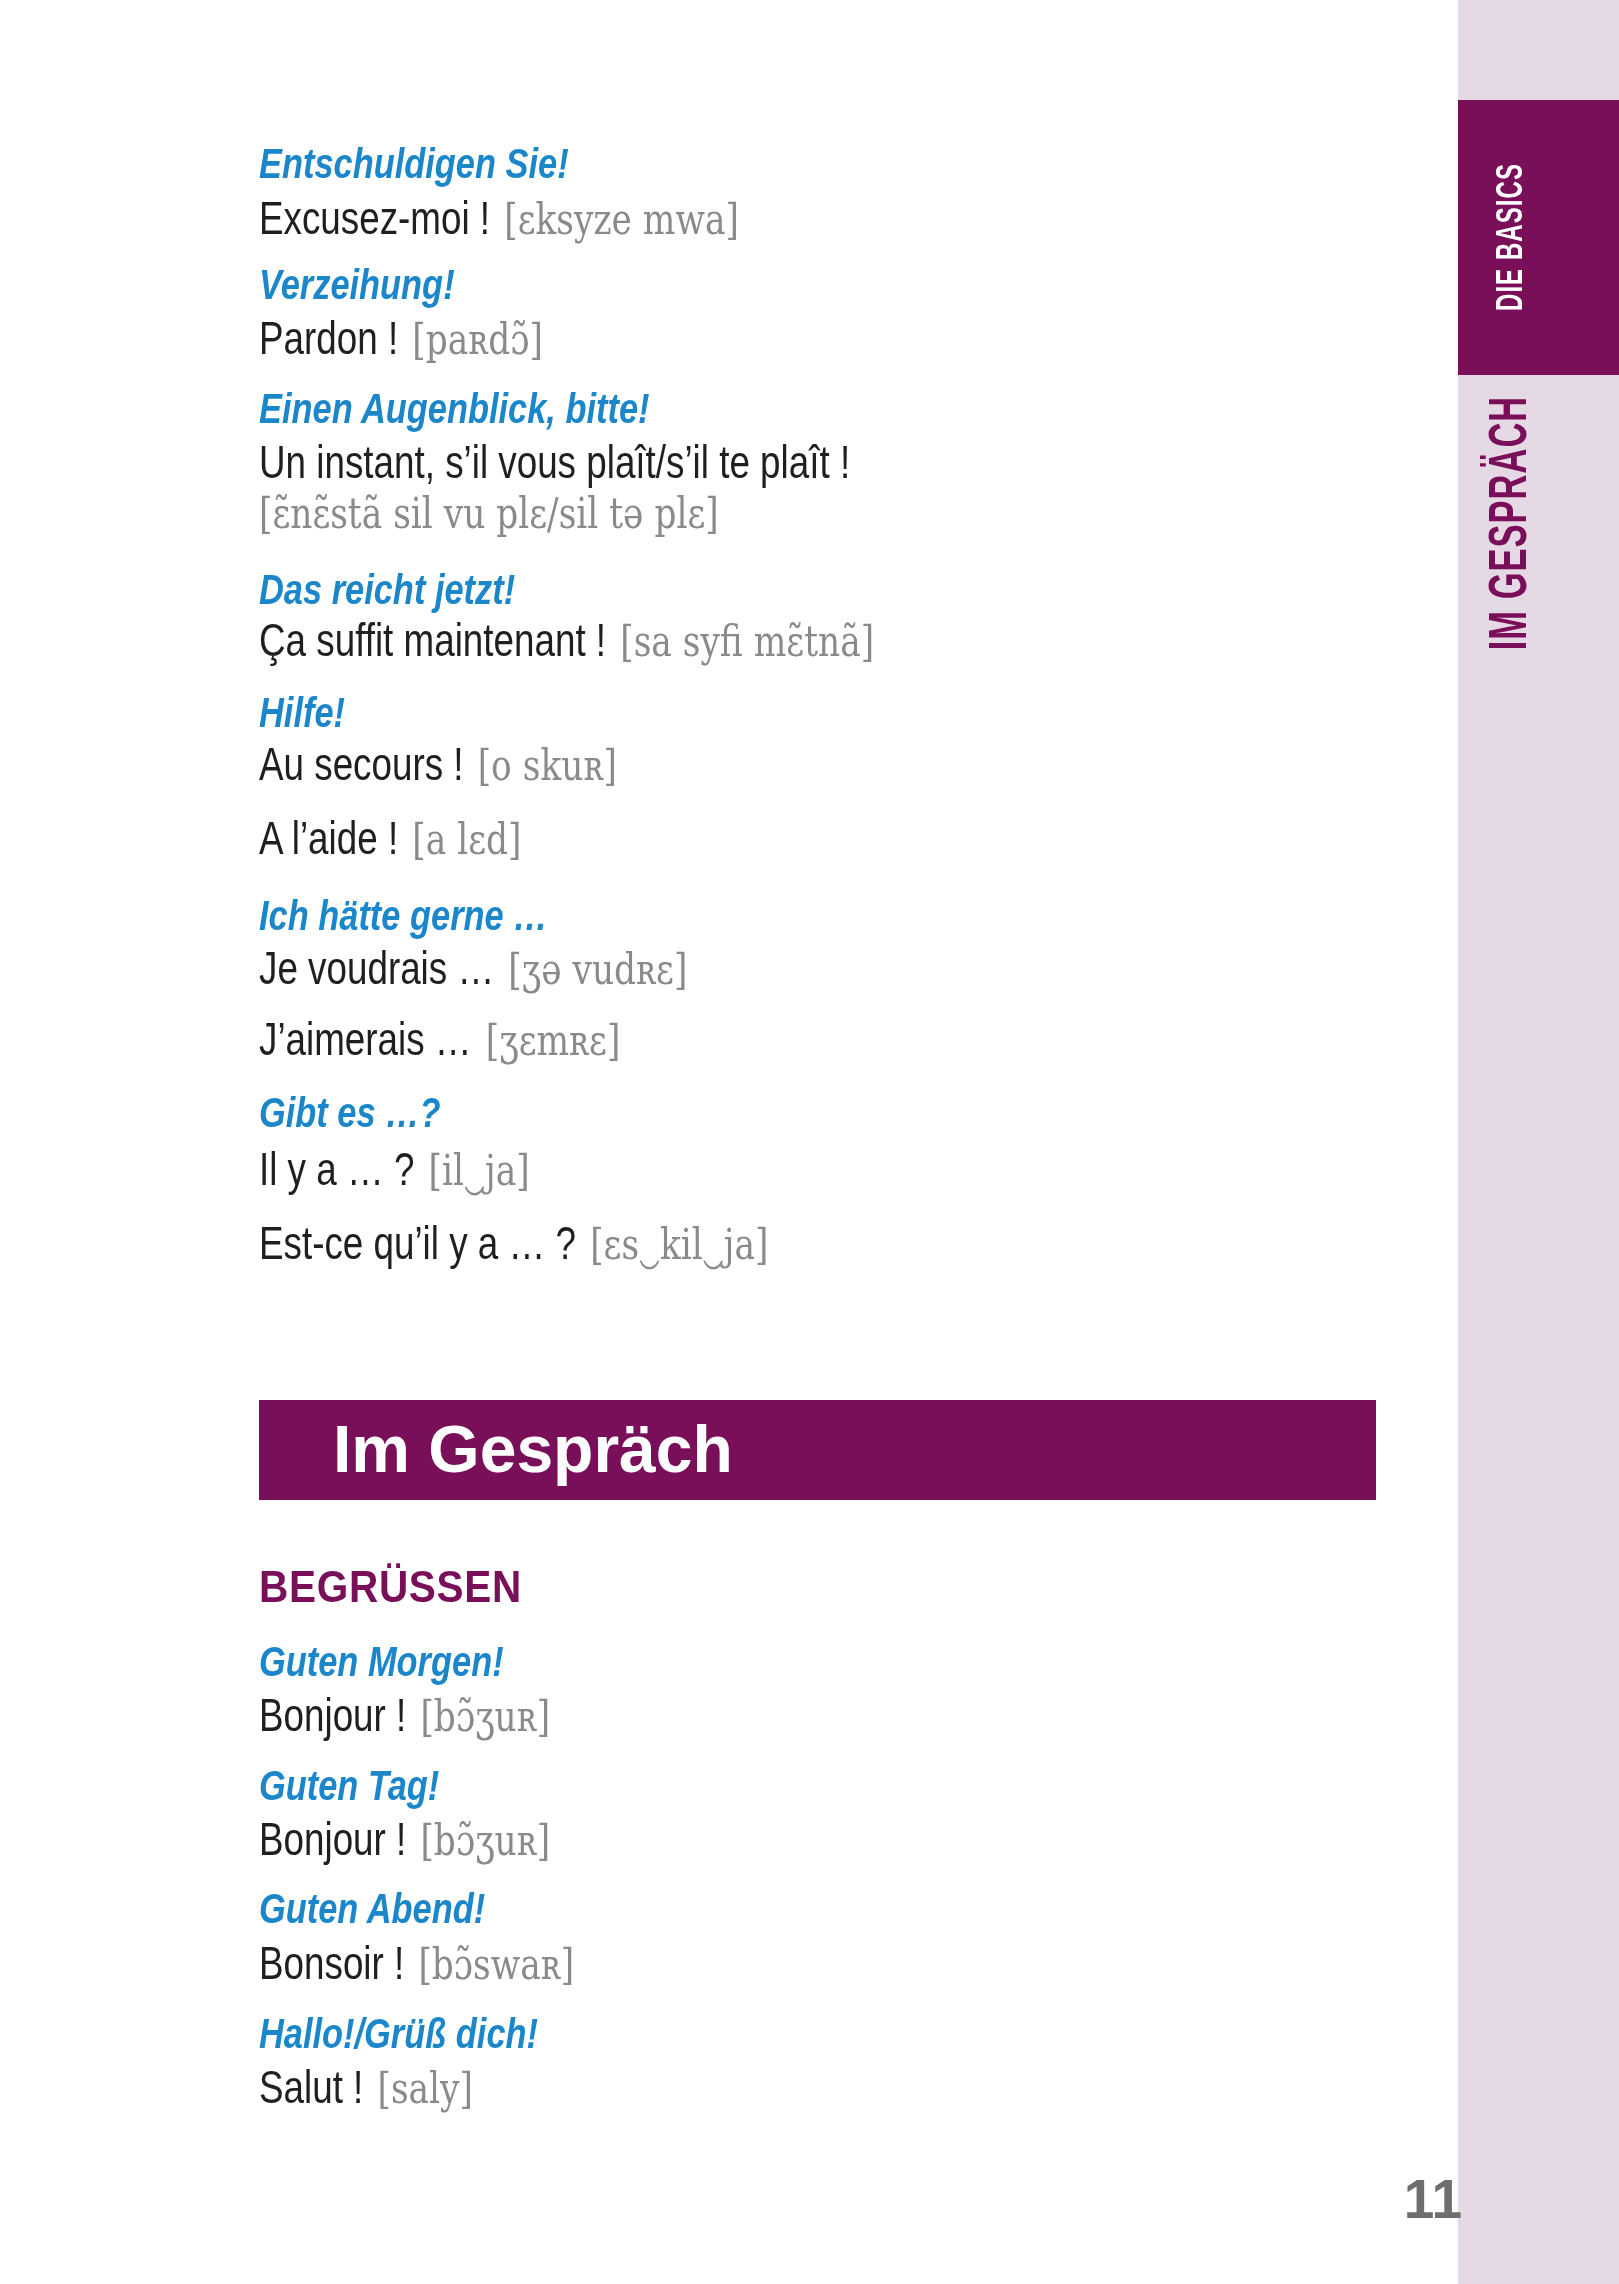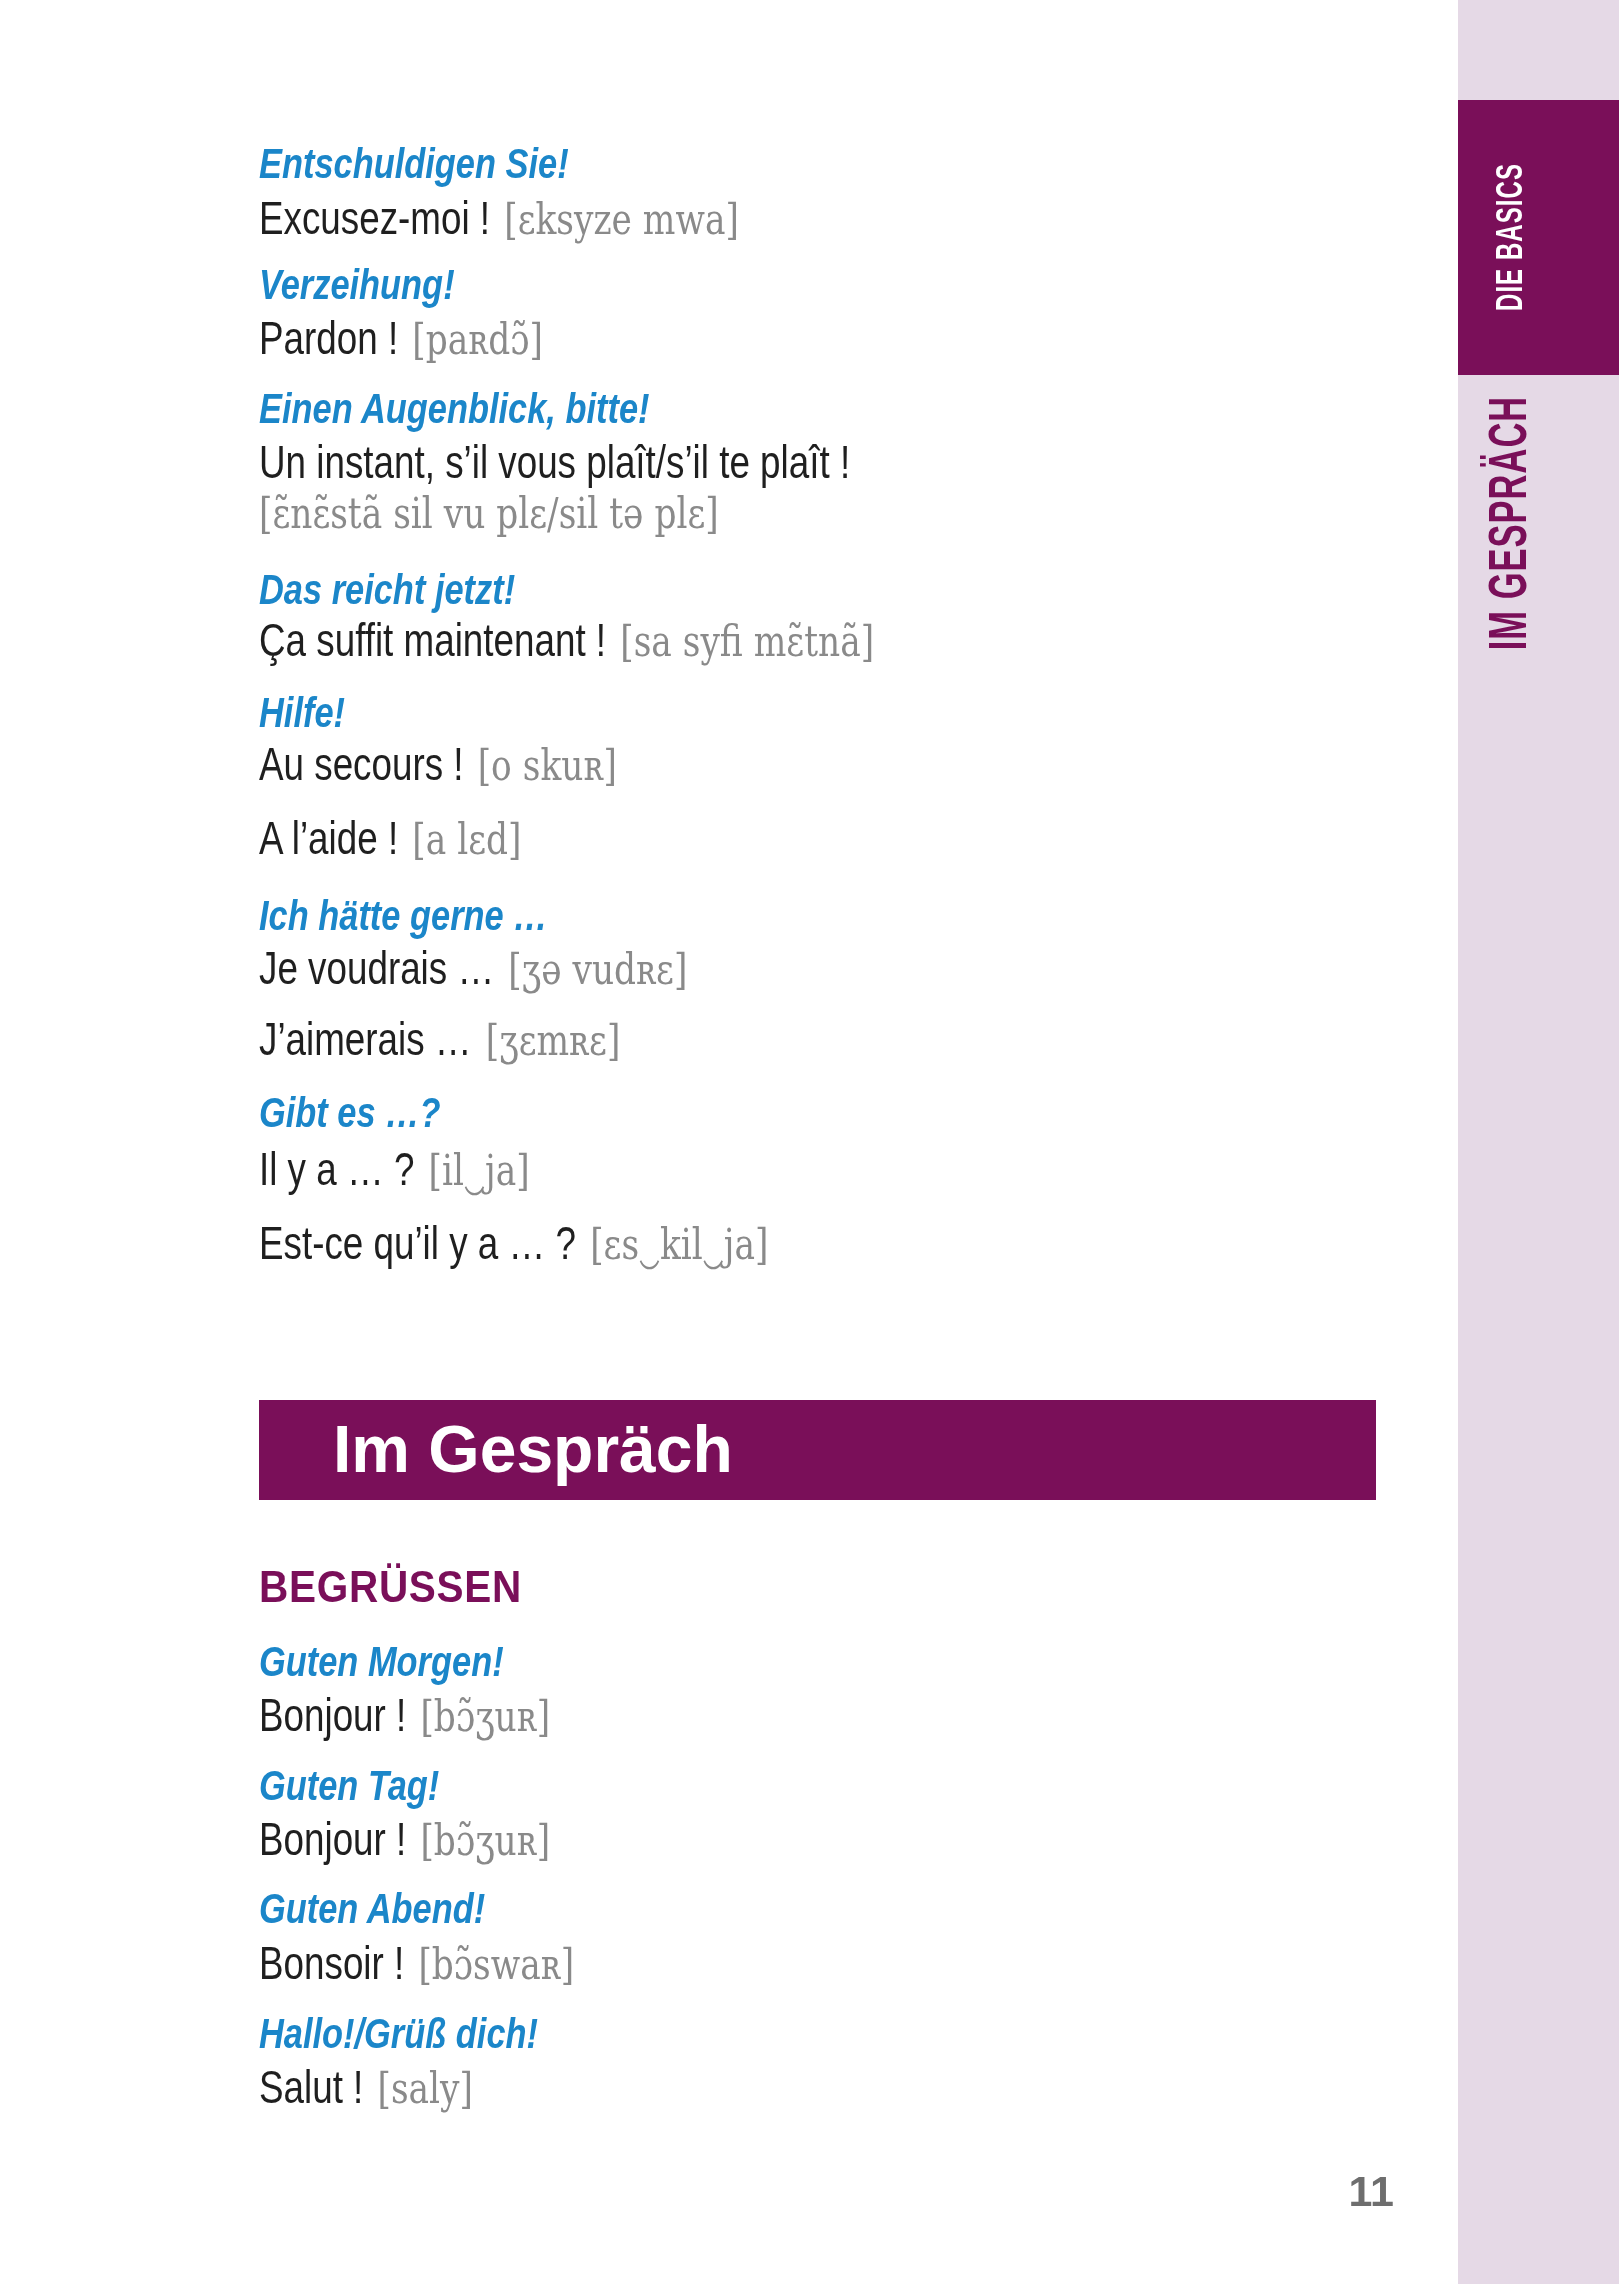--- a/index.html
+++ b/index.html
@@ -60,23 +60,23 @@
   .banner-label {
     display:block; padding-left:74px; line-height:98px;
     color:#ffffff; font-weight:700; font-size:66px; white-space:nowrap;
   }
   .subsection {
     position:absolute; left:259px; top:1561px;
     color:#7A0F59; font-weight:700; font-size:45px; letter-spacing:0.8px;
     transform:scaleX(0.9); transform-origin:0 0; white-space:nowrap;
   }
   .page-number {
-    position:absolute; left:1318px; top:2167px; width:76px;
+    position:absolute; left:1386px; top:2167px; width:76px;
     text-align:right;
-    color:#6E6E6E; font-weight:700; font-size:43px;
+    color:#6E6E6E; font-weight:700; font-size:55px;
   }
 </style>
 </head>
 <body>
 
 <div class="sidebar-strip"></div>
 <div class="sidebar-block"></div>
 <div class="tab-top">DIE BASICS</div>
 <div class="tab-bottom">IM GESPRÄCH</div>
 

